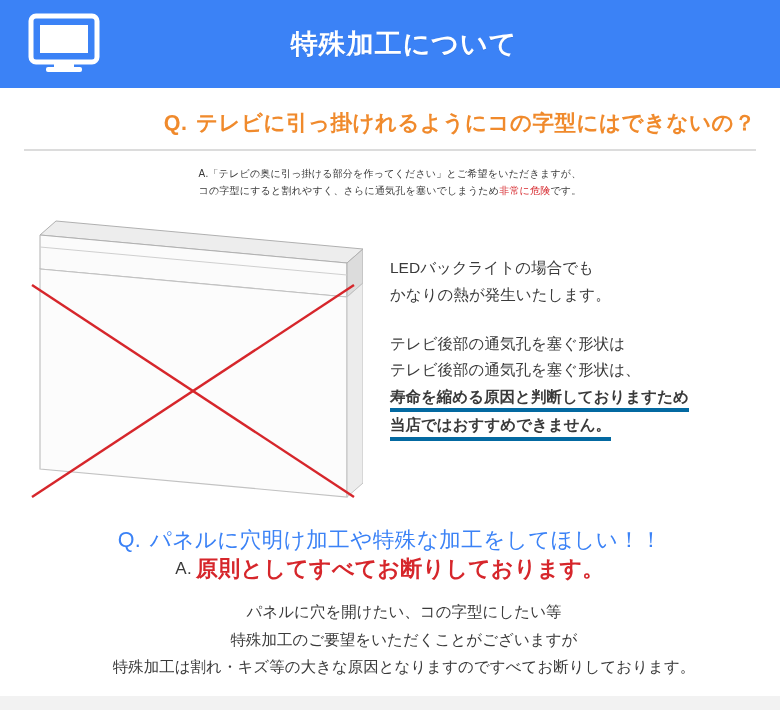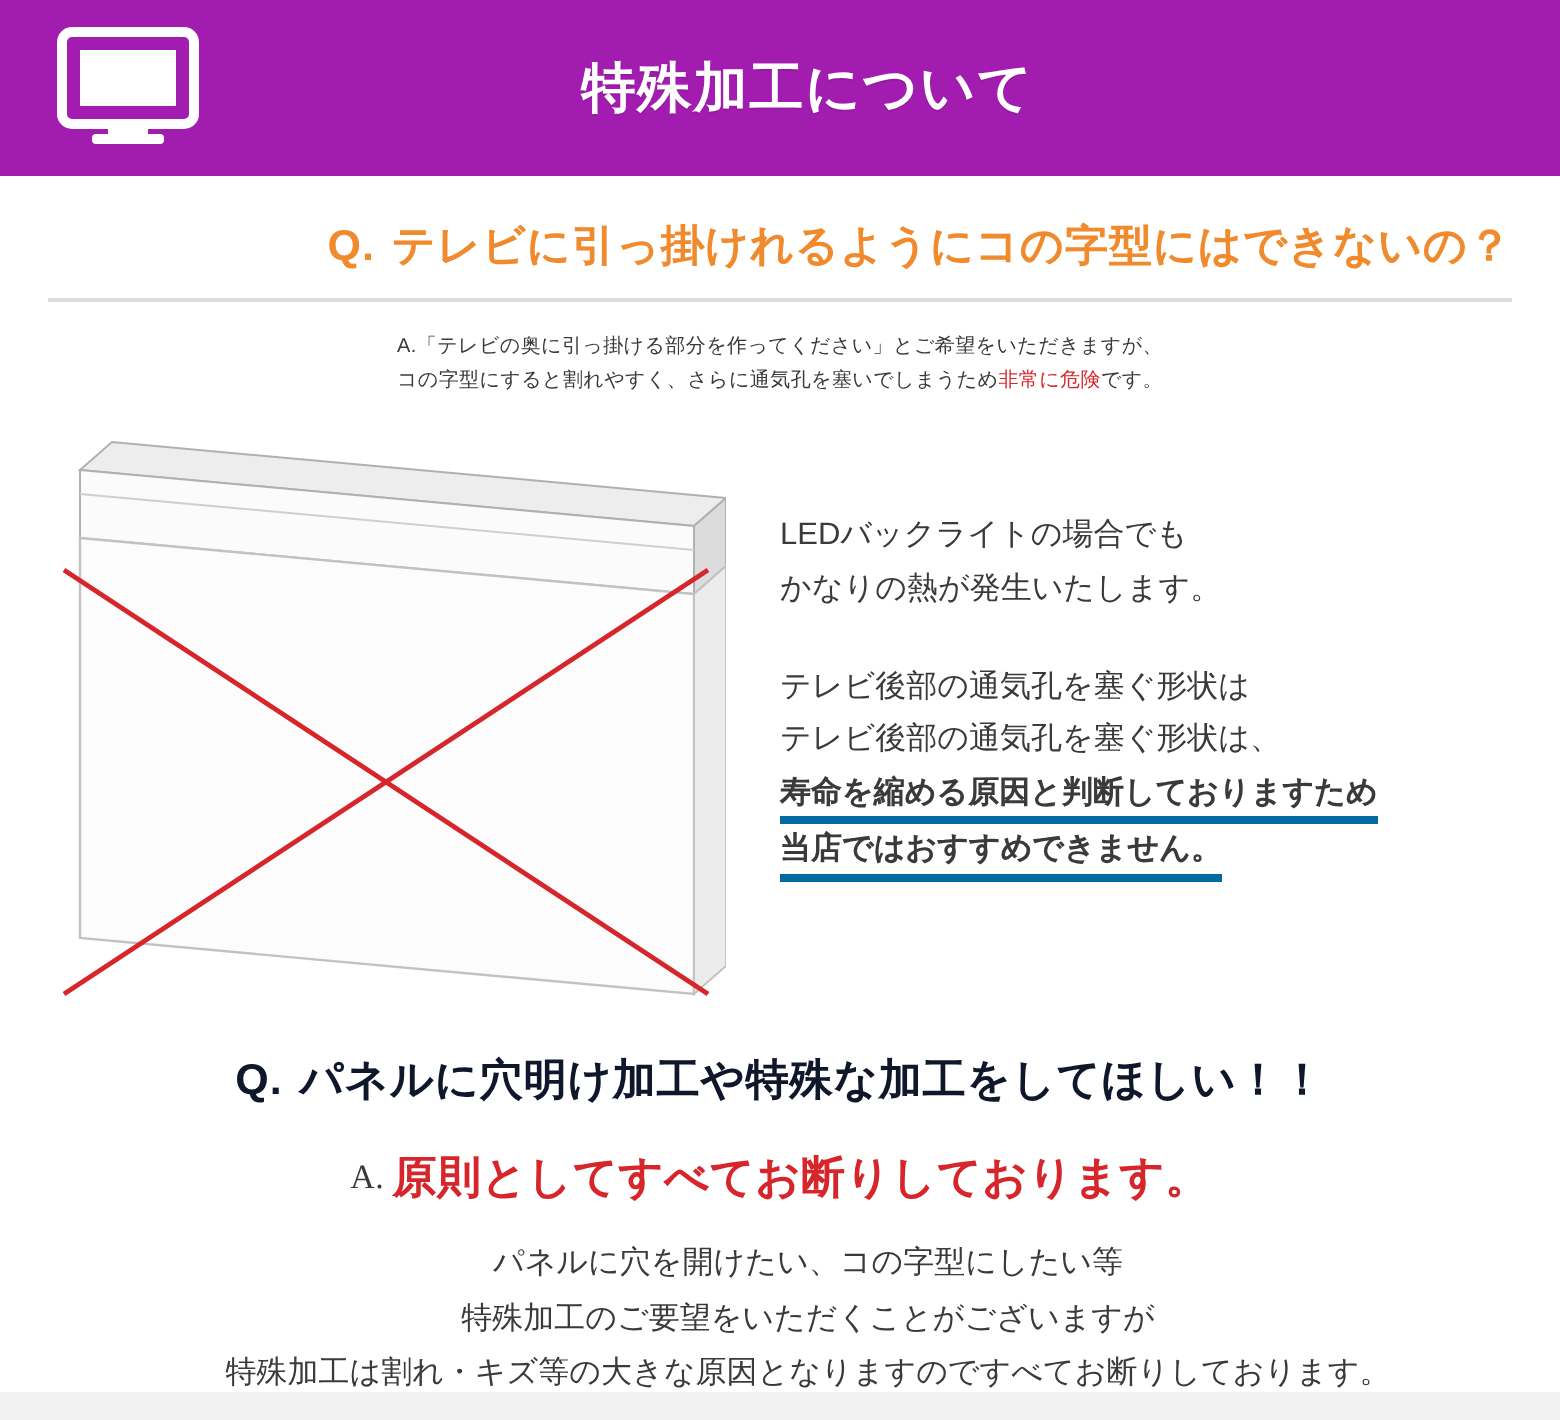--- a/index.html
+++ b/index.html
@@ -14,21 +14,21 @@
     font-family: "Liberation Sans", sans-serif;
     color: #3a3a3a;
     overflow: hidden;
     position: relative;
   }
 
   
   .header {
     position: relative;
     height: 88px;
-    background: #a21caf;
+    background: #3b82f6;
     display: flex;
     align-items: center;
     padding-left: 28px;
   }
   .monitor-icon {
     width: 72px;
     height: 62px;
     flex: 0 0 auto;
     display: block;
   }
@@ -102,32 +102,31 @@
     display: inline-block;
     line-height: 1.5;
   }
 
   
   .q2-wrap {
     margin-top: 8px;
     text-align: center;
   }
   .q2-line {
-    color: #0f172a;
+    color: #3b82f6;
     font-size: 21.5px;
-    font-weight: bold;
+    font-weight: normal;
     letter-spacing: 0.5px;
   }
   .a2-line {
-    margin-top: 20px;
+    margin-top: 0;
     font-size: 22px;
     font-weight: bold;
     color: #3a3a3a;
     letter-spacing: 0.3px;
-    font-family: Liberation Serif, serif;
   }
   .a2-label {
     font-size: 17px;
     font-weight: normal;
     margin-right: 4px;
     vertical-align: 2px;
   }
   .a2-red { color: #d6262b; }
   .a2-body {
     margin-top: 14px;

